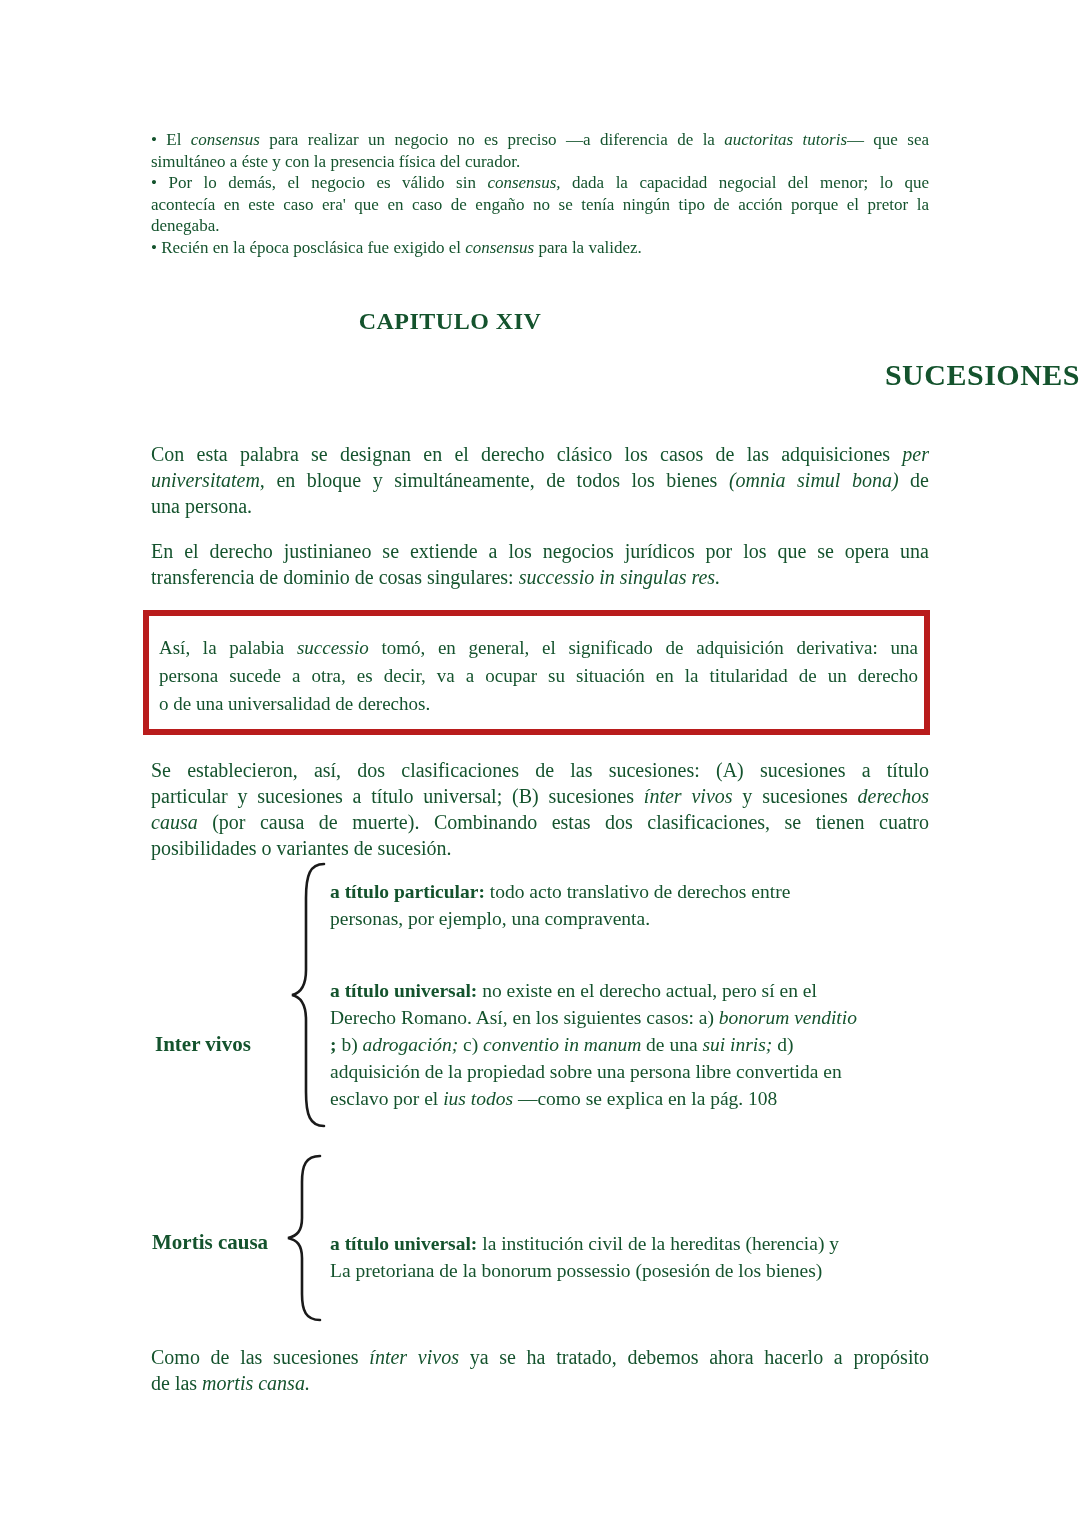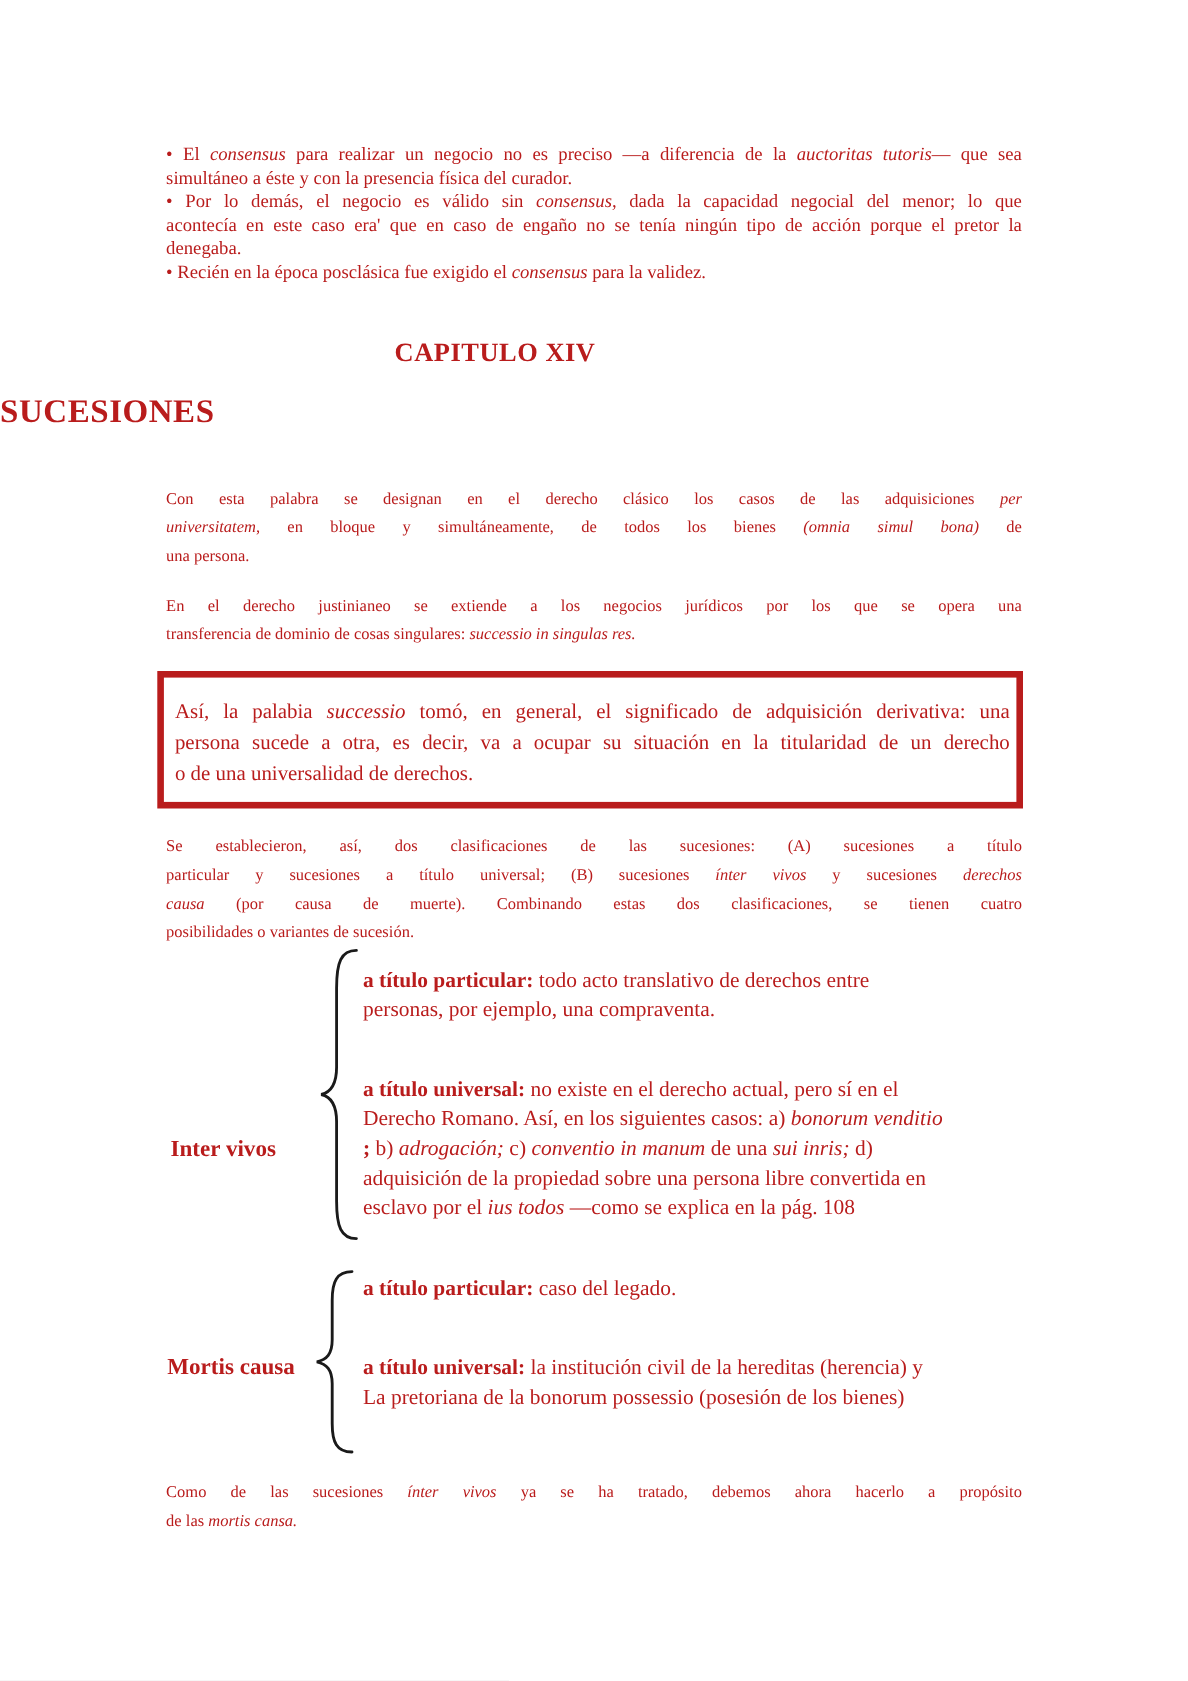--- a/index.html
+++ b/index.html
@@ -1,28 +1,28 @@
 <!DOCTYPE html>
 <html><head>
 <meta charset="utf-8">
 <style>
   html,body{margin:0;padding:0;background:#e8e8e8;}
   .page{
     position:relative;width:1080px;height:1528px;background:#ffffff;
-    font-family:"Liberation Serif","DejaVu Serif",serif;color:#b91c1c;
+    font-family:"Liberation Serif","DejaVu Serif",serif;color:#14532d;
     margin:0 auto;overflow:hidden;
   }
   .abs{position:absolute;}
   
   #bullets{left:151px;top:129px;width:778px;font-size:17px;line-height:21.5px;}
   
   #chapter{left:0;top:307px;width:900px;text-align:center;font-size:24px;font-weight:bold;line-height:28px;letter-spacing:.5px;}
-  #section{left:0;top:358px;width:1080px;text-align:left;font-size:30px;font-weight:bold;line-height:34px;letter-spacing:.5px;}
+  #section{left:0;top:358px;width:1080px;text-align:right;font-size:30px;font-weight:bold;line-height:34px;letter-spacing:.5px;}
   
-  .body-text{font-size:15px;line-height:26px;}
+  .body-text{font-size:20px;line-height:26px;}
   #p-intro{left:151px;top:441px;width:778px;}
   #p-justinian{left:151px;top:538px;width:778px;}
   #boxed{left:143px;top:610px;width:787px;border:6px solid #b91c1c;
          padding:18px 6px 11px 10px;box-sizing:border-box;font-size:19px;line-height:28px;}
   #p-class{left:151px;top:757px;width:778px;}
   #closing{left:151px;top:1344px;width:778px;}
   
   .diagram-label{font-size:21px;font-weight:bold;line-height:24px;white-space:nowrap;}
   #label-iv{left:155px;top:1032px;}
   #label-mc{left:152px;top:1230px;}
@@ -100,23 +100,20 @@
       <div class="line"><span>Derecho Romano. Así, en los siguientes casos: a) </span><span class="it">bonorum venditio</span></div>
       <div class="line"><span class="bd">; </span><span>b) </span><span class="it">adrogación;</span><span> c) </span><span class="it">conventio in manum</span><span> de una </span><span class="it">sui inris;</span><span> d)</span></div>
       <div class="line"><span>adquisición de la propiedad sobre una persona libre convertida en</span></div>
       <div class="line last"><span>esclavo por el </span><span class="it">ius todos</span><span> —como se explica en la pág. 108</span></div>
     </div>
 
   <div class="abs diagram-label" id="label-mc">Mortis causa</div>
   <svg class="abs" id="brace2" width="38" height="168" viewBox="0 0 38 168">
     <path d="M 36,2 C 22,2 18,11 18,28 L 18,64 C 18,77 13,82 4,84 C 13,86 18,91 18,104 L 18,140 C 18,157 22,166 36,166" fill="none" stroke="#1a1a1a" stroke-width="2.6" stroke-linecap="round"></path>
   </svg>
-  <div class="abs diagram-item hang" id="mc-item1">
-      <div class="line last"><span class="bd">a título particular:</span><span> caso del legado.</span></div>
-    </div>
   <div class="abs diagram-item hang" id="mc-item2">
       <div class="line"><span class="bd">a título universal:</span><span> la institución civil de la hereditas (herencia) y</span></div>
       <div class="line last"><span>La pretoriana de la bonorum possessio (posesión de los bienes)</span></div>
     </div>
 
   <div class="abs body-text justify" id="closing">
       <div class="line"><span>Como de las sucesiones </span><span class="it">ínter vivos</span><span> ya se ha tratado, debemos ahora hacerlo a propósito</span></div>
       <div class="line last"><span>de las </span><span class="it">mortis cansa.</span></div>
     </div>
 

